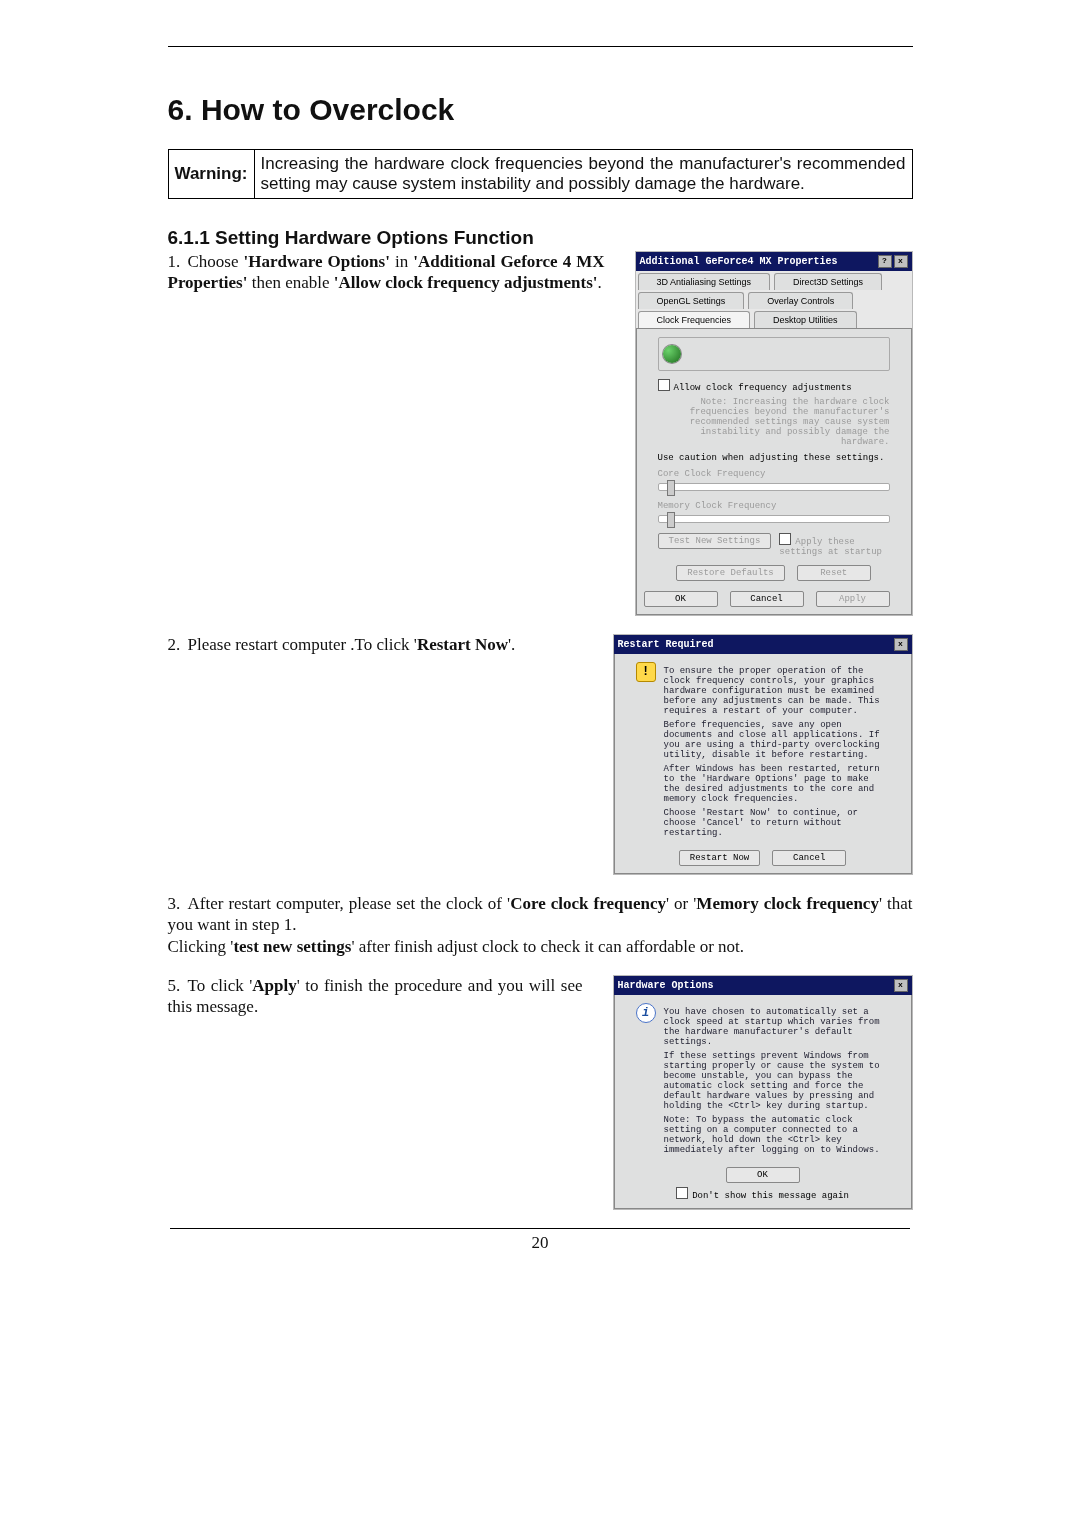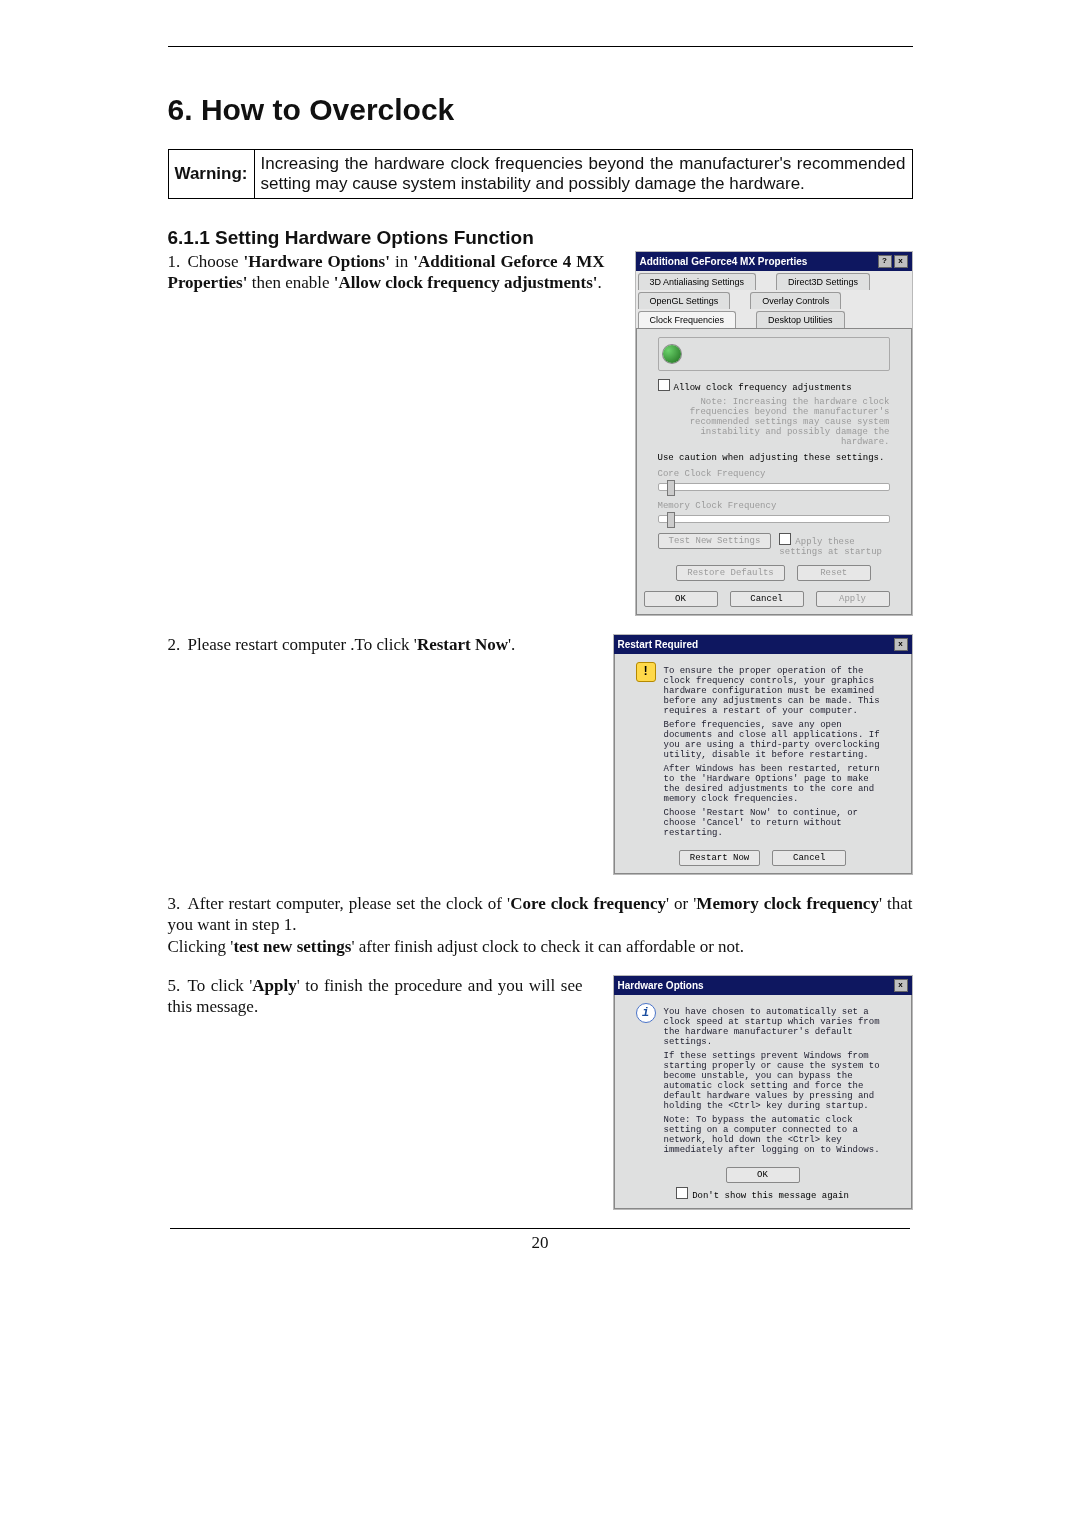--- a/index.html
+++ b/index.html
@@ -48,26 +48,26 @@
   .num{display:inline-block;width:20px;}
   .bold{font-weight:700;}
   
   .win{
     font-family:Tahoma,Arial,sans-serif;color:#000;
     background:var(--panel);border:1px solid var(--panelborder);
     box-shadow:0 0 0 1px #888 inset;width:278px;box-sizing:border-box;
   }
   .win .titlebar{
     background:var(--navybar);color:#fff;font-size:10px;font-weight:700;
-    padding:3px 4px;display:flex;align-items:center;justify-content:space-between;
+    padding:3px 4px;display:flex;align-items:center;justify-content:space-between;font-family:Liberation Mono, monospace;
   }
   .tbtns{display:flex;gap:2px;}
   .tbtn{width:12px;height:11px;background:#c0c0c0;border:1px solid #666;font-size:8px;line-height:9px;text-align:center;color:#000;}
   .tabs{display:flex;flex-wrap:wrap;font-size:9px;border-bottom:1px solid #888;background:#e8e8e8;}
-  .tab{padding:3px 11px;border:1px solid #999;border-bottom:none;margin:2px 18px 0 2px;background:#dfe0e0;border-radius:3px 3px 0 0;white-space:nowrap;}
+  .tab{padding:3px 18px;border:1px solid #999;border-bottom:none;margin:2px 2px 0 2px;background:#dfe0e0;border-radius:3px 3px 0 0;white-space:nowrap;}
   .tab.active{background:#f4f4f4;font-weight:400;}
   .winbody{padding:8px 22px;font-size:9px;font-family:Liberation Mono, monospace;}
   .iconbar{height:28px;border:1px solid #aaa;border-radius:2px;margin-bottom:8px;display:flex;align-items:center;padding:2px 4px;}
   .chip{width:18px;height:18px;border-radius:50%;background:radial-gradient(circle at 30% 30%,#6bd36b,#1d6b1d);box-shadow:0 0 0 1px #888;}
   .chk{display:inline-block;width:10px;height:10px;border:1px solid #555;background:#fff;margin-right:4px;vertical-align:-1px;}
   .fieldlabel{color:var(--disabled);margin-top:6px;}
   .slider{height:6px;border:1px solid #aaa;background:#fff;position:relative;margin:4px 0 10px 0;border-radius:2px;}
   .slider::after{content:"";position:absolute;left:8px;top:-4px;width:6px;height:14px;background:#ccc;border:1px solid #777;}
   .btn{
     display:inline-block;background:#e7e7e7;border:1px solid #888;

